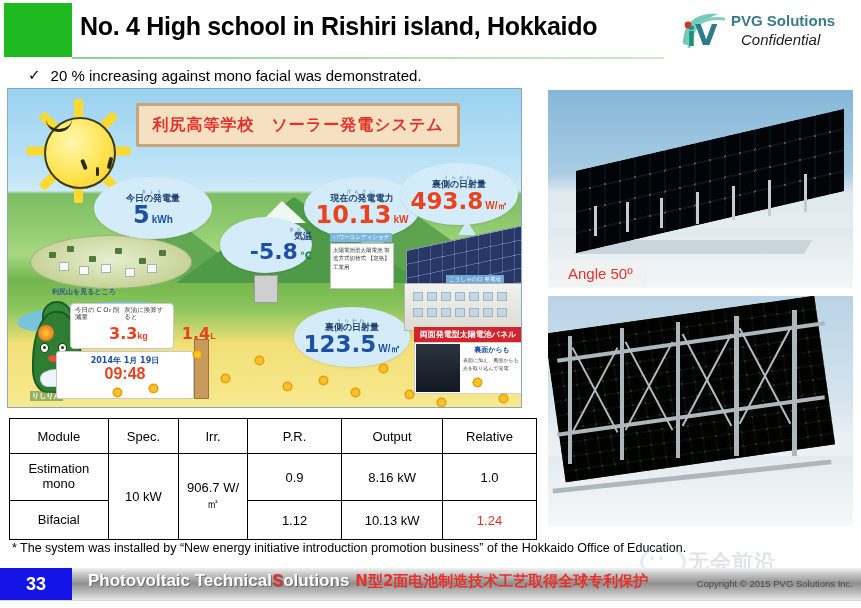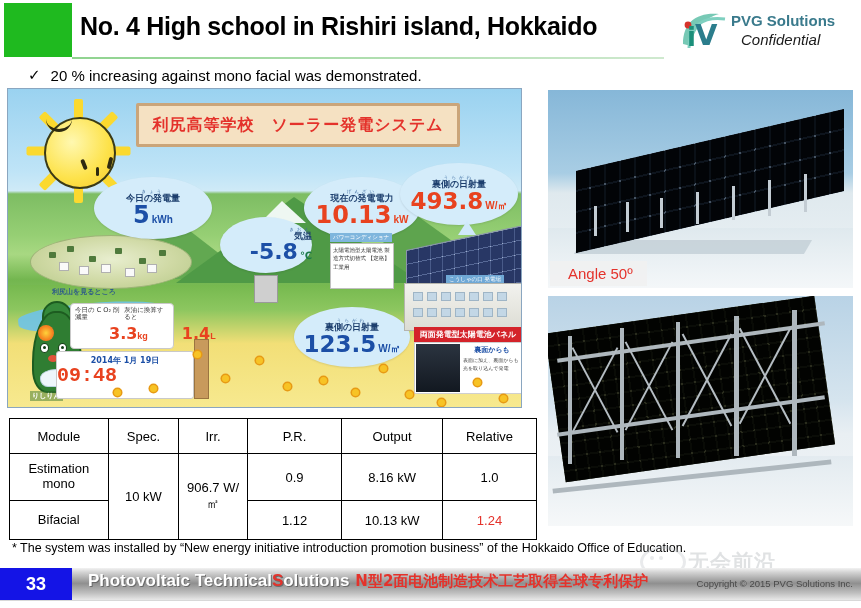--- a/index.html
+++ b/index.html
@@ -122,22 +122,22 @@
             font-family:"DejaVu Sans",sans-serif;line-height:1.15;}
   .co2-vals{display:flex;justify-content:space-around;align-items:baseline;margin-top:2px;}
   .co2-v{font-size:16px;font-weight:bold;color:#e8421f;font-family:"DejaVu Sans",sans-serif;margin-left:34px;}
   .co2-u{font-size:9px;font-weight:bold;color:#e8421f;}
 
   
   #clock-panel{position:absolute;left:48px;top:262px;width:136px;height:46px;background:#fff;
                border:1px solid #c9c9c9;border-radius:3px;}
   #clock-date{font-size:8px;color:#1c4fa6;font-weight:bold;text-align:center;margin-top:3px;
               font-family:"DejaVu Sans",sans-serif;}
-  #clock-time{font-size:20px;color:#e8421f;font-weight:bold;text-align:left;line-height:1;
-              font-family:Liberation Mono, monospace;}
+  #clock-time{font-size:16px;color:#e8421f;font-weight:bold;text-align:center;line-height:1;
+              font-family:Liberation Sans, sans-serif;}
   #clock-post{position:absolute;left:186px;top:250px;width:13px;height:58px;background:#c89a5c;border:1px solid #9b7440;}
 
   
   #ig-array{position:absolute;left:398px;top:148px;width:120px;height:62px;
             transform:skewY(-12deg);
             background:repeating-linear-gradient(to right,#6e7fa8 0 11px,#c9d2e4 11px 12px),
                        repeating-linear-gradient(to bottom,#5d6e99 0 13px,#c9d2e4 13px 14px);
             background-blend-mode:multiply;border:1px solid #8a93ae;}
   .arr-leg{position:absolute;width:3px;height:22px;background:#b9bfcc;}
   #arr-l1{left:404px;top:208px;} #arr-l2{left:452px;top:206px;} #arr-l3{left:500px;top:204px;}

